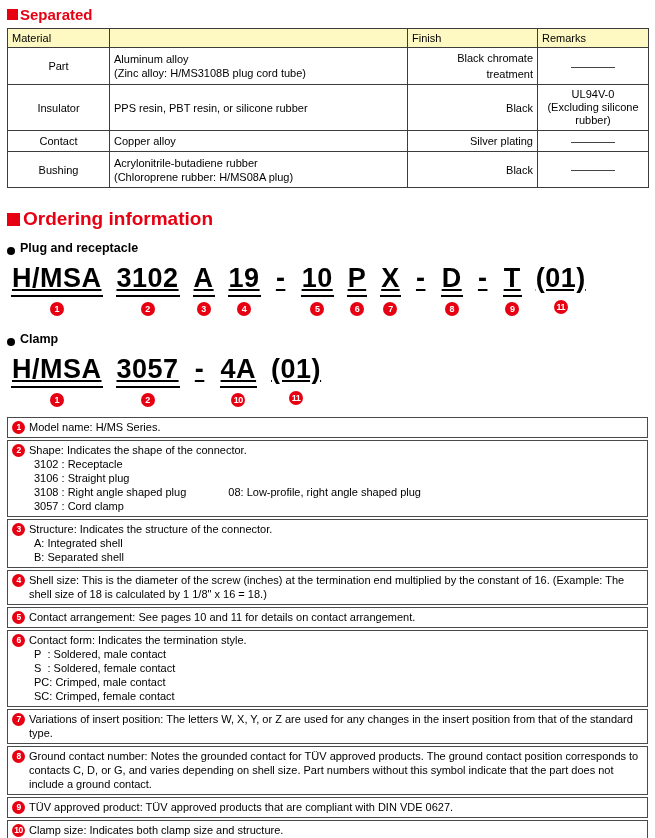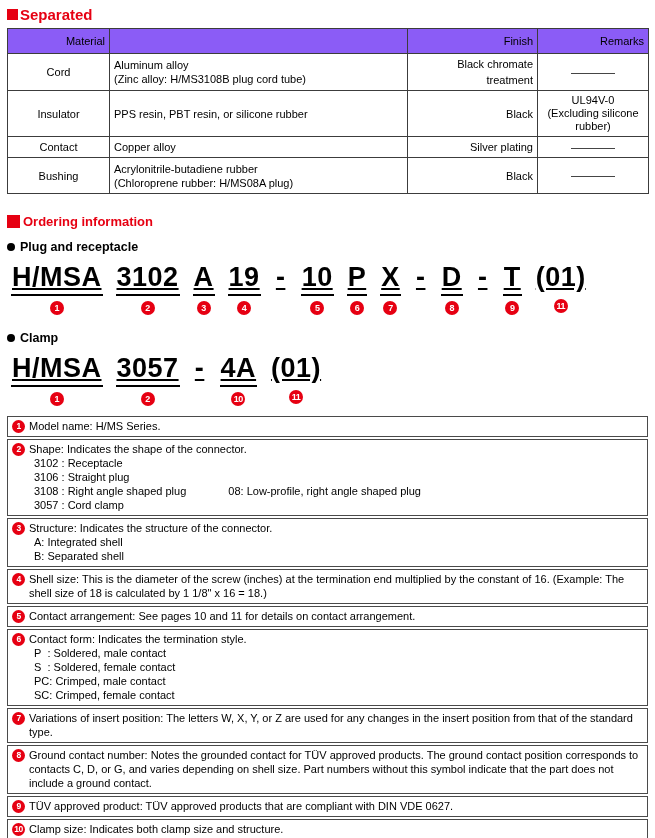--- a/index.html
+++ b/index.html
@@ -7,37 +7,37 @@
   body {
     width:655px; min-height:838px; background:#ffffff;
     font-family:"Liberation Sans", sans-serif; color:#000;
     padding:6px 7px 4px 7px;
   }
   
   .section-head { display:flex; align-items:center; color:#e60012; font-weight:bold; }
   .sq { background:#e60012; display:inline-block; flex:0 0 auto; }
   .head-materials { font-size:15px; }
   .head-materials .sq { width:11px; height:11px; margin-right:2px; }
-  .head-ordering { font-size:13px; margin-top:20px; }
+  .head-ordering { font-size:19px; margin-top:20px; }
   .head-ordering .sq { width:13px; height:13px; margin-right:3px; }
 
   
   table.mat { border-collapse:collapse; width:641px; margin-top:5px; font-size:11px; table-layout:fixed; }
   table.mat th, table.mat td { border:1px solid #3c3c3c; padding:2px 4px; vertical-align:middle; }
-  table.mat th { background:#8b5cf6; font-weight:normal; text-align:right; height:25px; }
+  table.mat th { background:#fef9c3; font-weight:normal; text-align:left; height:19px; }
   td.cname { text-align:center; }
   td.cdesc { text-align:left; padding-left:7px; line-height:14px; }
   td.cfin  { text-align:right; line-height:16px; }
   td.crem  { text-align:center; line-height:13px; }
   tr.row-tall td { height:36px; }
   tr.row-xtall td { height:46px; }
   tr.row-short td { height:19px; }
 
   
-  .bullet-label { display:flex; align-items:center; gap:5px; font-weight:bold; font-size:12.5px; }
+  .bullet-label { display:flex; align-items:flex-end; gap:5px; font-weight:bold; font-size:12.5px; }
   .dot { width:8px; height:8px; border-radius:50%; background:#000; flex:0 0 auto; }
   .lbl-plug { margin-top:11px; }
   .lbl-clamp { margin-top:16px; }
 
   
   .pn-row { display:flex; align-items:flex-start; gap:13px; margin:8px 0 0 4px; }
   .pn-seg { display:flex; flex-direction:column; align-items:center; gap:5px; }
   .pn-text { font-size:27px; font-weight:bold; line-height:30px; padding:0 1px 2px 1px; letter-spacing:0.5px; white-space:nowrap;text-decoration:underline; }
   .u { border-bottom:2.5px solid #000; }
   .pn-circle {
@@ -75,21 +75,21 @@
       <col style="width:111px">
   </colgroup>
   <tbody>
     <tr>
       <th>Material</th>
       <th></th>
       <th>Finish</th>
       <th>Remarks</th>
     </tr>
     <tr class="row-tall">
-      <td class="cname">Cord</td>
+      <td class="cname">Part</td>
       <td class="cdesc">
         <div>Aluminum alloy</div>
         <div>(Zinc alloy: H/MS3108B plug cord tube)</div>
       </td>
       <td class="cfin">Black chromate treatment</td>
       <td class="crem">
         <div>————</div>
         <div></div>
       </td>
     </tr>

